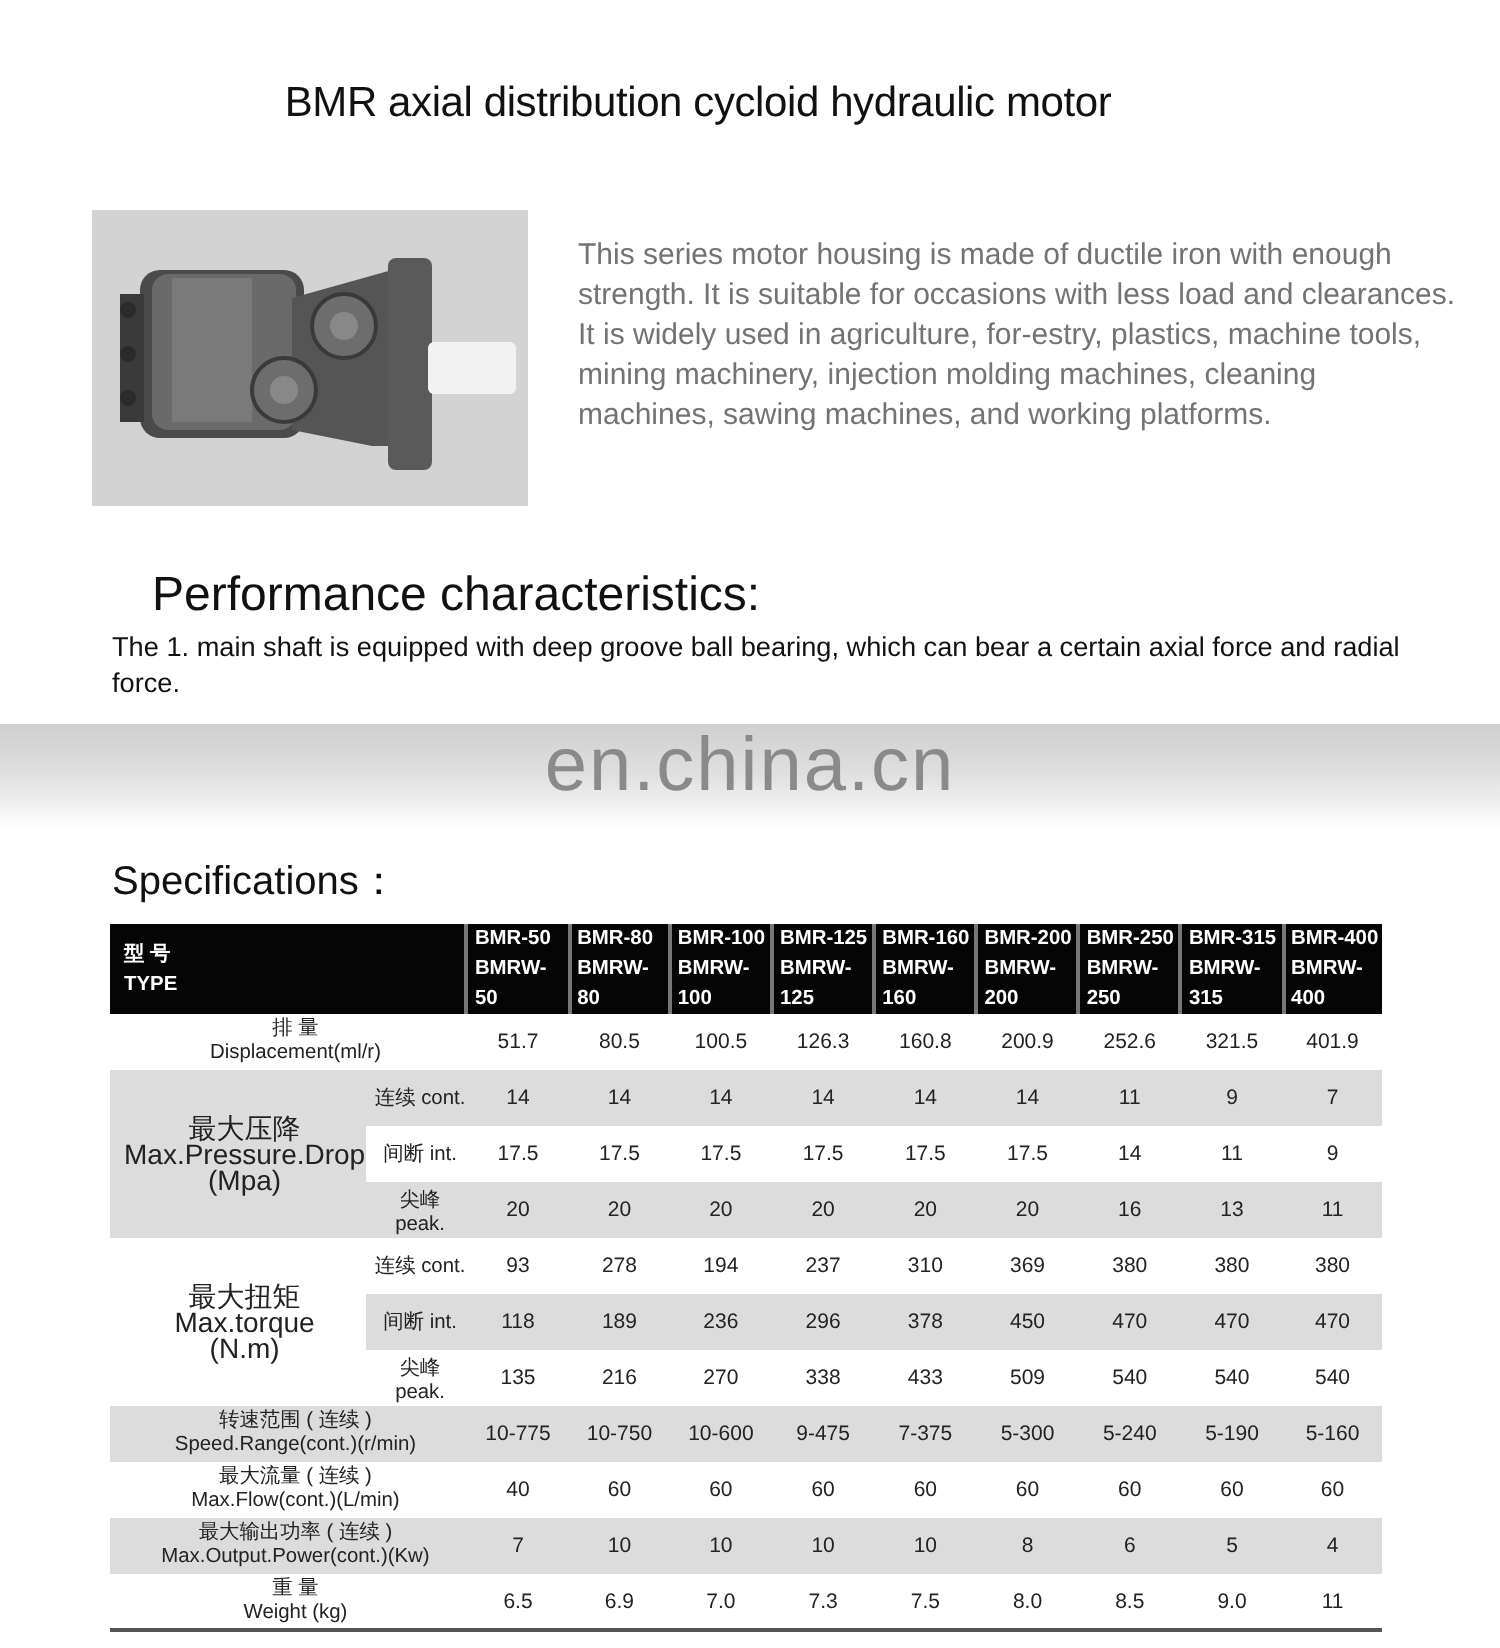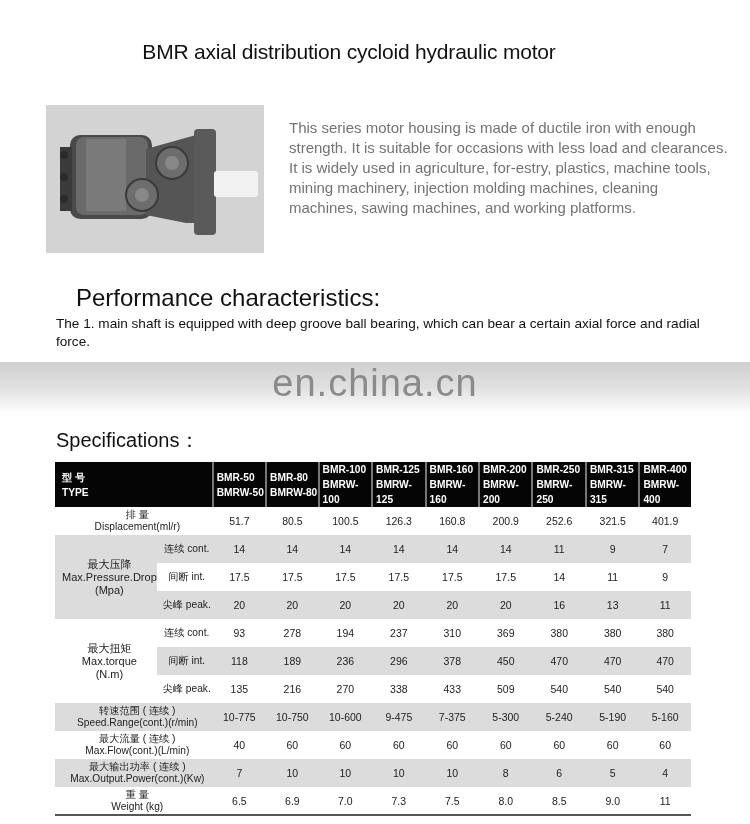--- a/index.html
+++ b/index.html
@@ -30,21 +30,21 @@
   table.spec { position: absolute; left: 55px; top: 462px; width: 636px;
     border-collapse: collapse; font-size: 10.5px; color: #222; }
   table.spec td { padding: 0; height: 28px; text-align: center; vertical-align: middle; }
   table.spec thead td { background: #050505; color: #fff; font-weight: bold;
     height: 32px; font-size: 10.2px; line-height: 15px; text-align: left; padding-left: 3px;
     border-left: 2px solid #777; }
   table.spec thead td.type-head { border-left: none; padding-left: 7px; }
   .gray td.g, tr.gray td { background: #dcdcdc; }
   td.label { text-align: right; padding-left: 7px !important; line-height: 12px; font-size: 10.2px; }
   td.sub { text-align: right; padding-left: 4px !important; font-size: 10.2px; }
-  td.group { text-align: right; padding-left: 7px !important; line-height: 13px; font-size: 11px; vertical-align: middle; }
+  td.group { text-align: right; padding-left: 7px !important; line-height: 13px; font-size: 14px; vertical-align: middle; }
   tr.last td { border-bottom: 2px solid #555; }
   .tag { display: block; }
 </style>
 </head>
 <body>
 
 <div class="title">BMR axial distribution cycloid hydraulic motor</div>
 
 <div class="photo">
   <svg viewBox="0 0 218 148" xmlns="http://www.w3.org/2000/svg">

